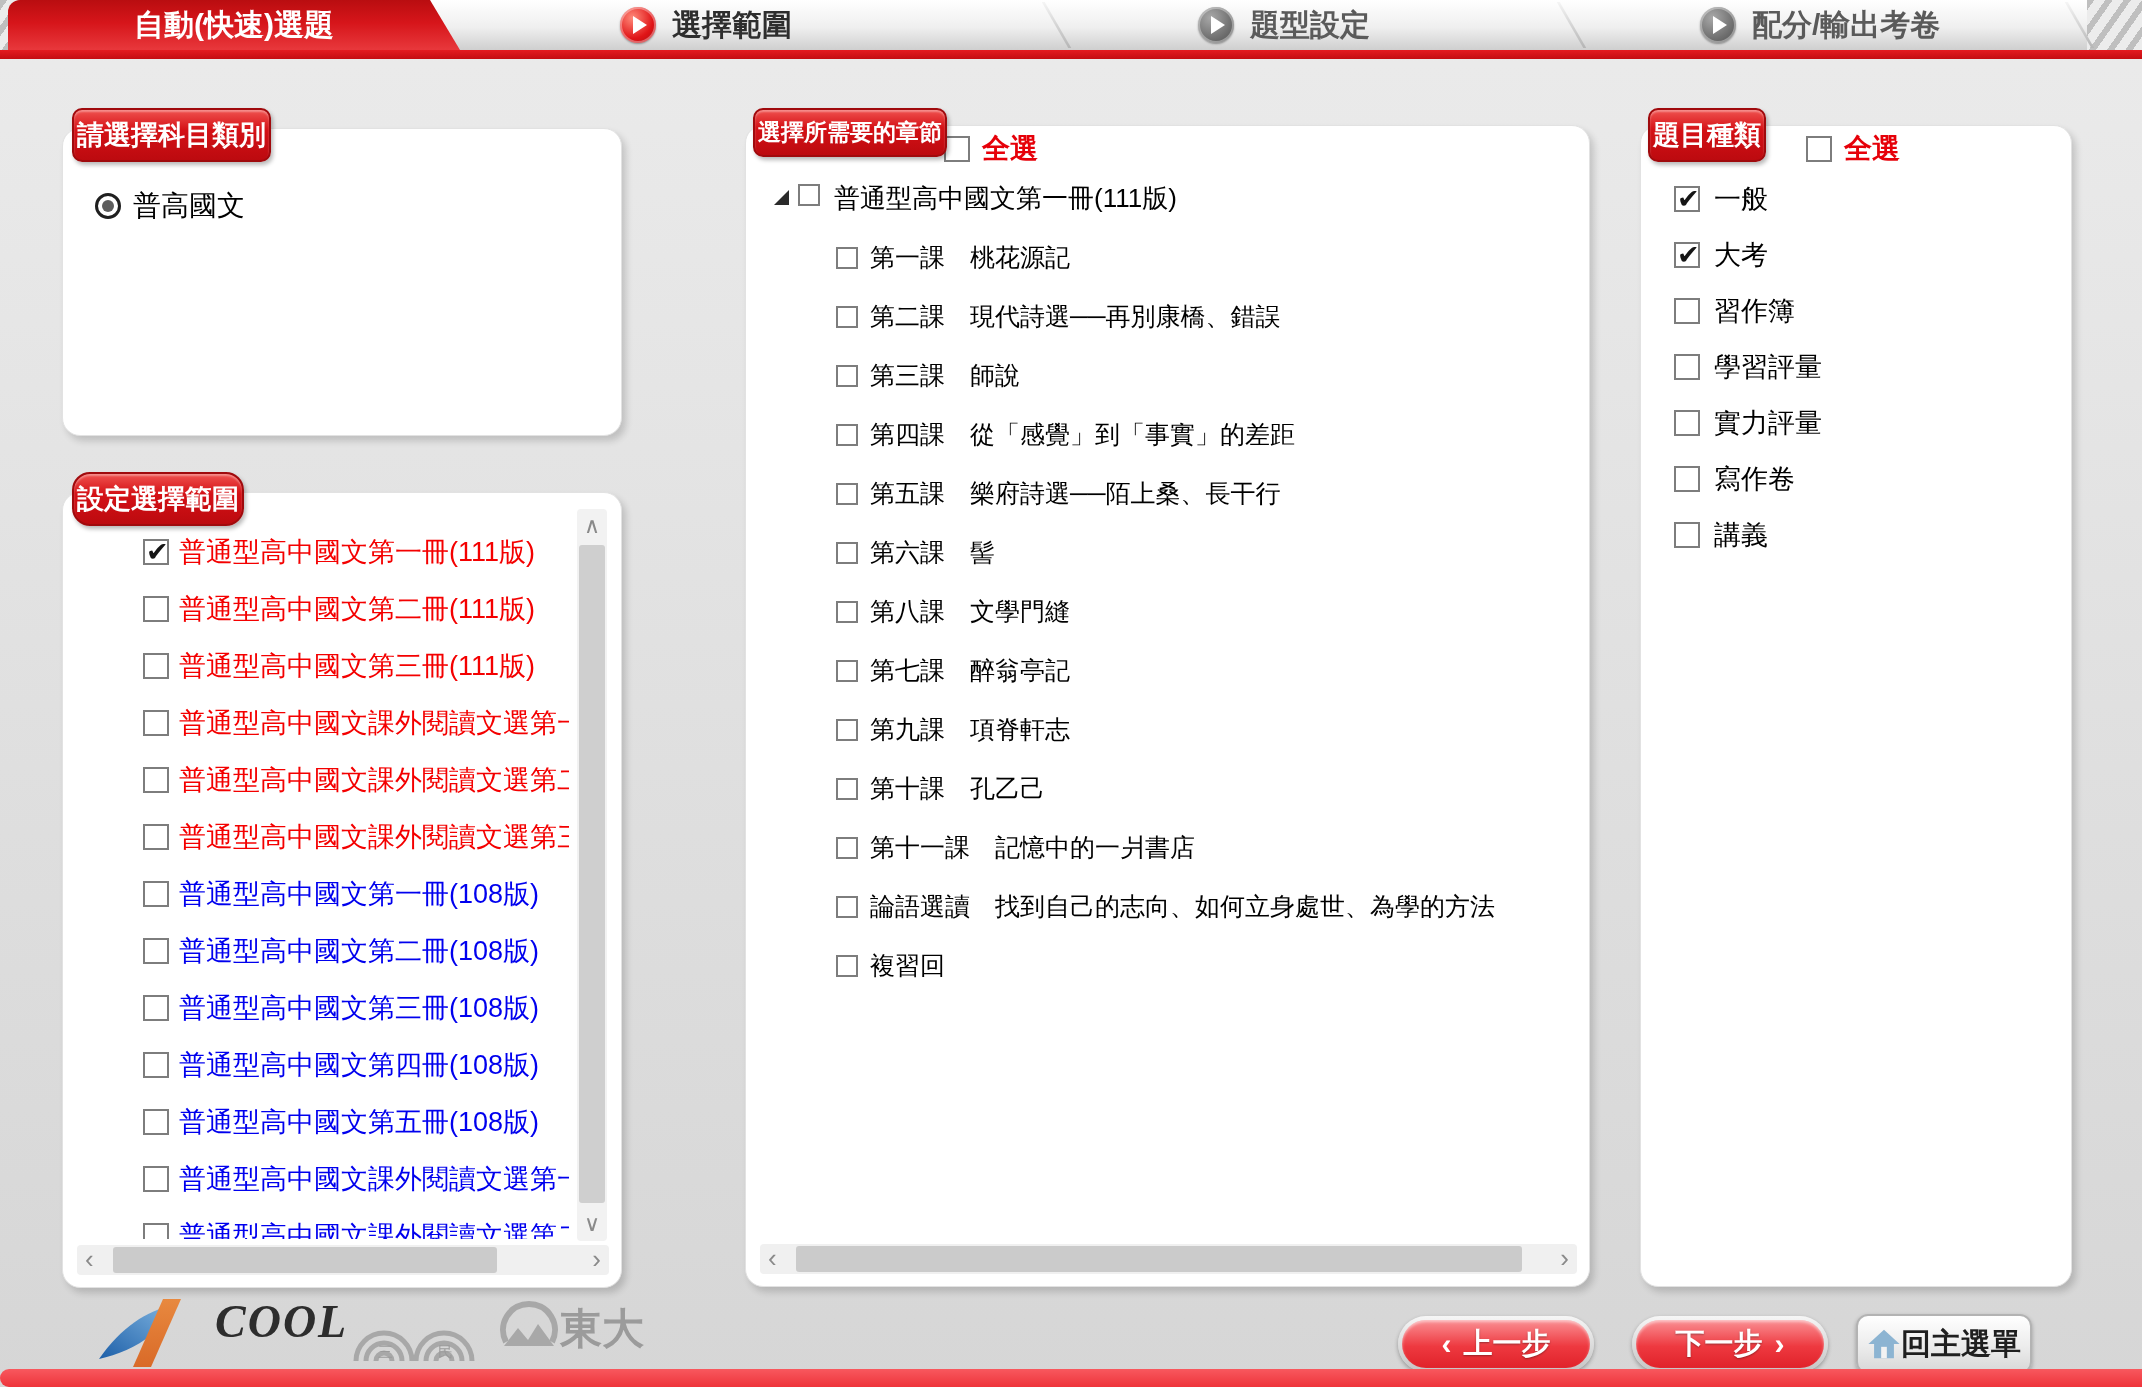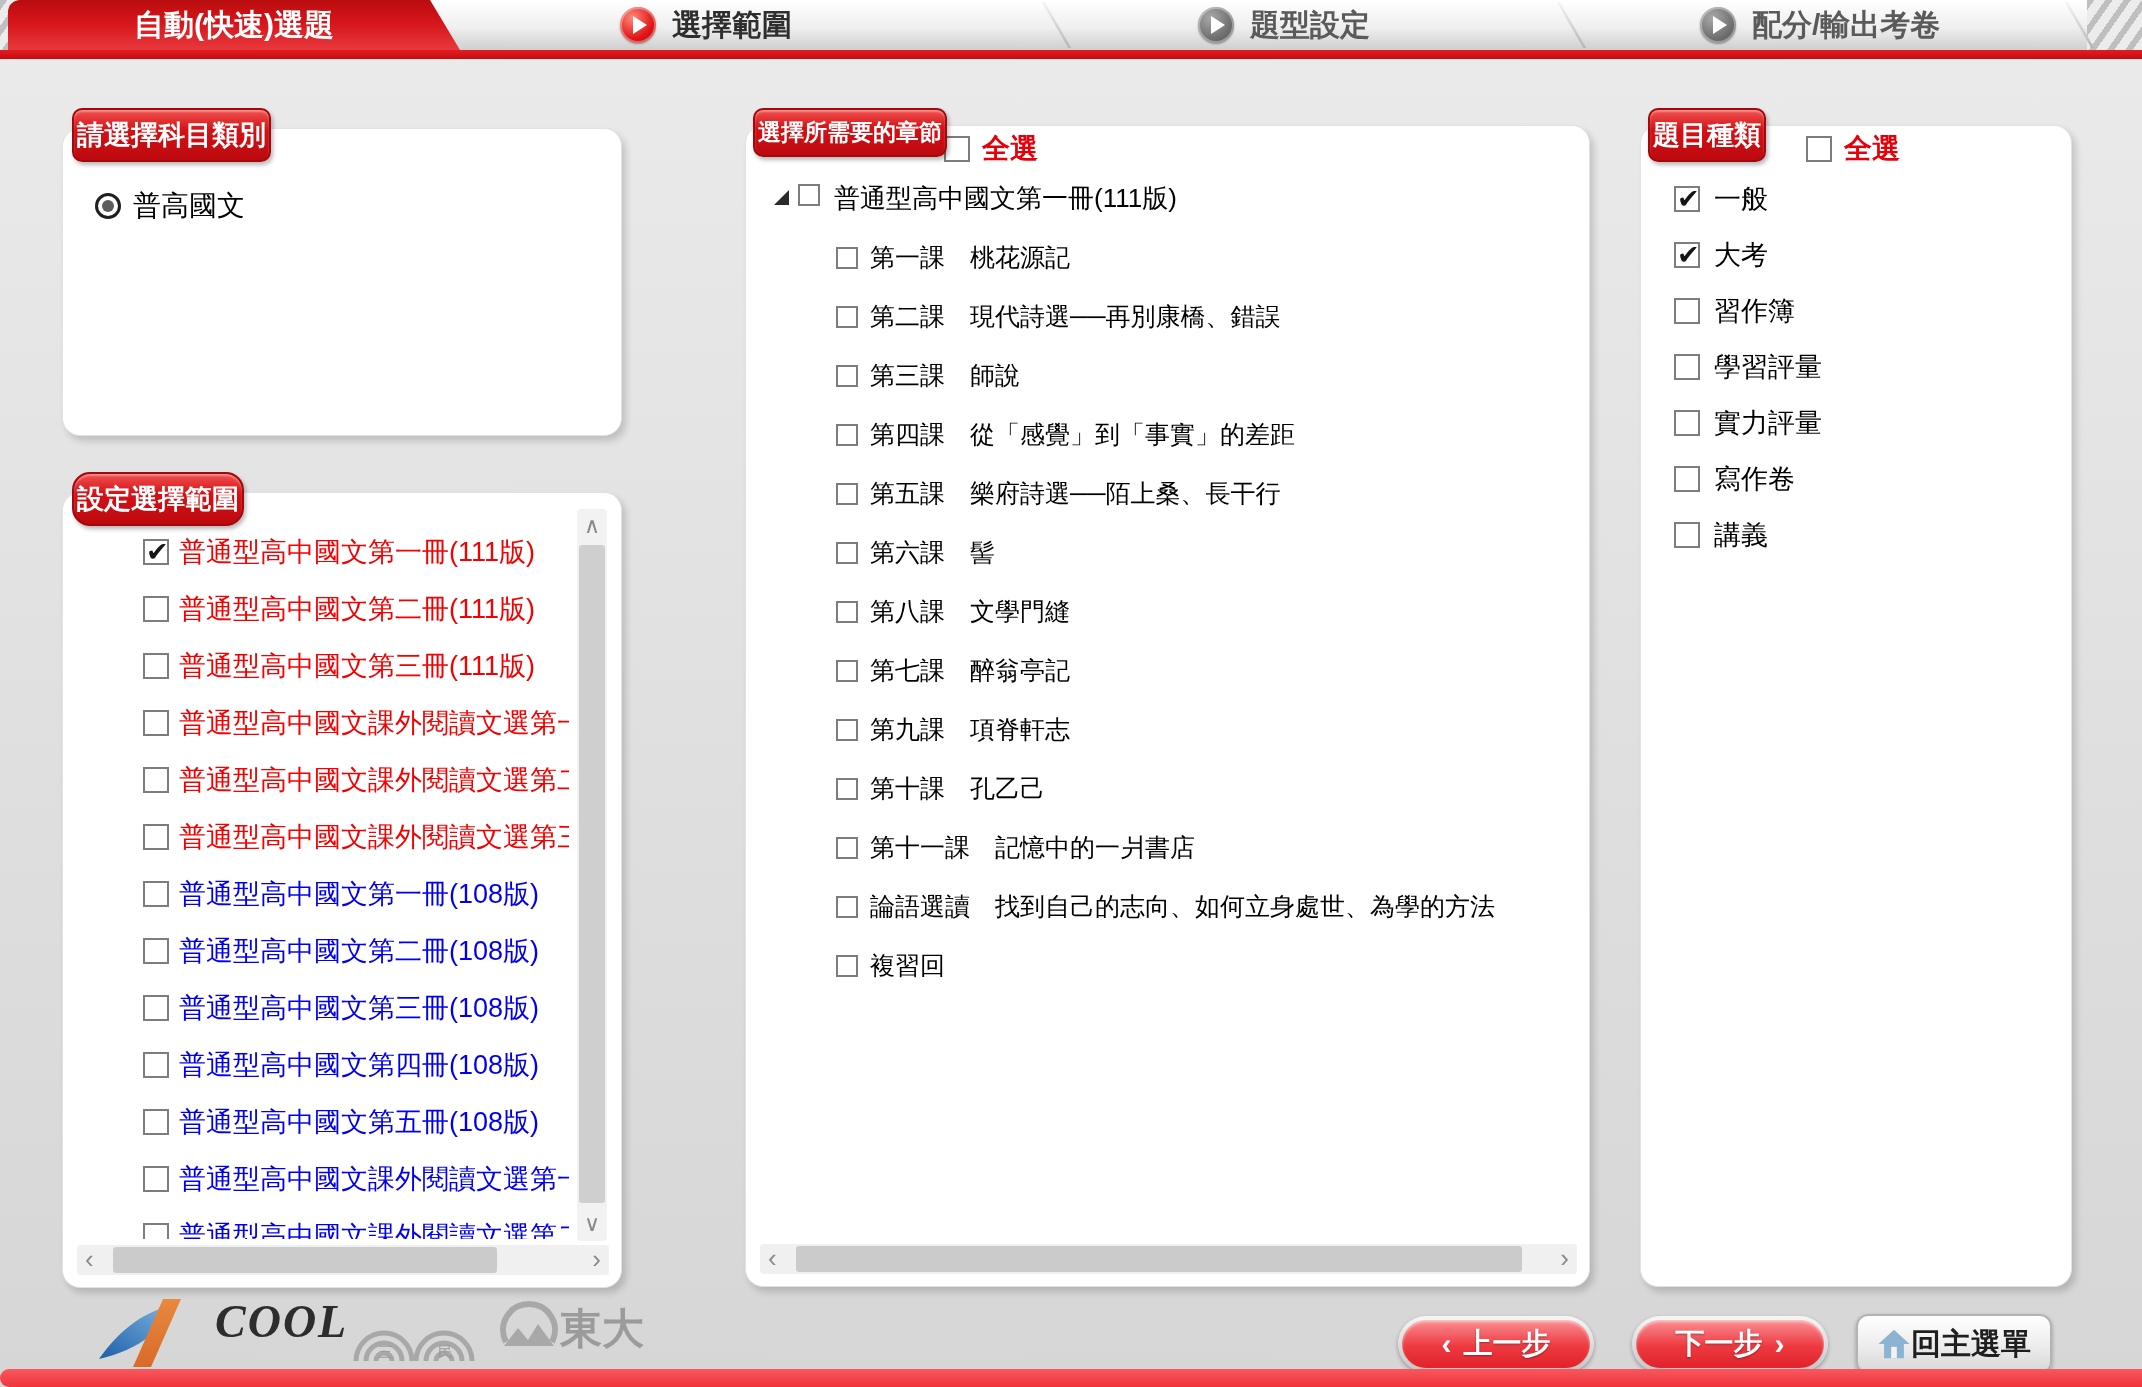--- a/index.html
+++ b/index.html
@@ -101,21 +101,21 @@
   .dongda-text { font-family:"Liberation Serif","DejaVu Serif",serif; font-weight:bold;
                font-size:42px; color:#9b9b9b; }
   .btnwrap { position:absolute; border-radius:32px; padding:4px;
              background:linear-gradient(180deg,#f6f6f6,#c4c4c4);
              box-shadow:0 2px 4px rgba(0,0,0,.3); }
   .btn-red { height:48px; border-radius:26px; padding:0 26px; display:flex; align-items:center; justify-content:center; gap:12px;
              background:linear-gradient(180deg,#fa9094 0%,#ee3940 55%,#e0222a 100%);
              box-shadow:inset 0 2px 3px rgba(255,255,255,.5); cursor:default; }
   .btn-red .blabel { color:#fff; font-size:29px; font-weight:bold; text-shadow:0 1px 2px rgba(0,0,0,.35); }
   .btn-red .chev { color:#fff; font-size:30px; font-weight:bold; line-height:44px; }
-  .btn-home { position:absolute; width:196px; height:60px; border:2px solid #b3b3b3; border-radius:12px;
+  .btn-home { position:absolute; width:176px; height:60px; border:2px solid #b3b3b3; border-radius:12px;
               background:linear-gradient(180deg,#ffffff 0%,#ececec 55%,#d7d7d7 100%);
               box-shadow:0 2px 4px rgba(0,0,0,.28); display:flex; align-items:center; justify-content:center; gap:0; }
   .btn-home .hlabel { font-size:30px; font-weight:bold; color:#1f1f1f; }
   .bottomstrip { position:absolute; left:0; top:1369px; width:2142px; height:18px;
               border-radius:9px 0 0 9px; background:linear-gradient(180deg,#f8585e,#ee343b); }
 </style>
 </head>
 <body>
 
 <div id="app">

